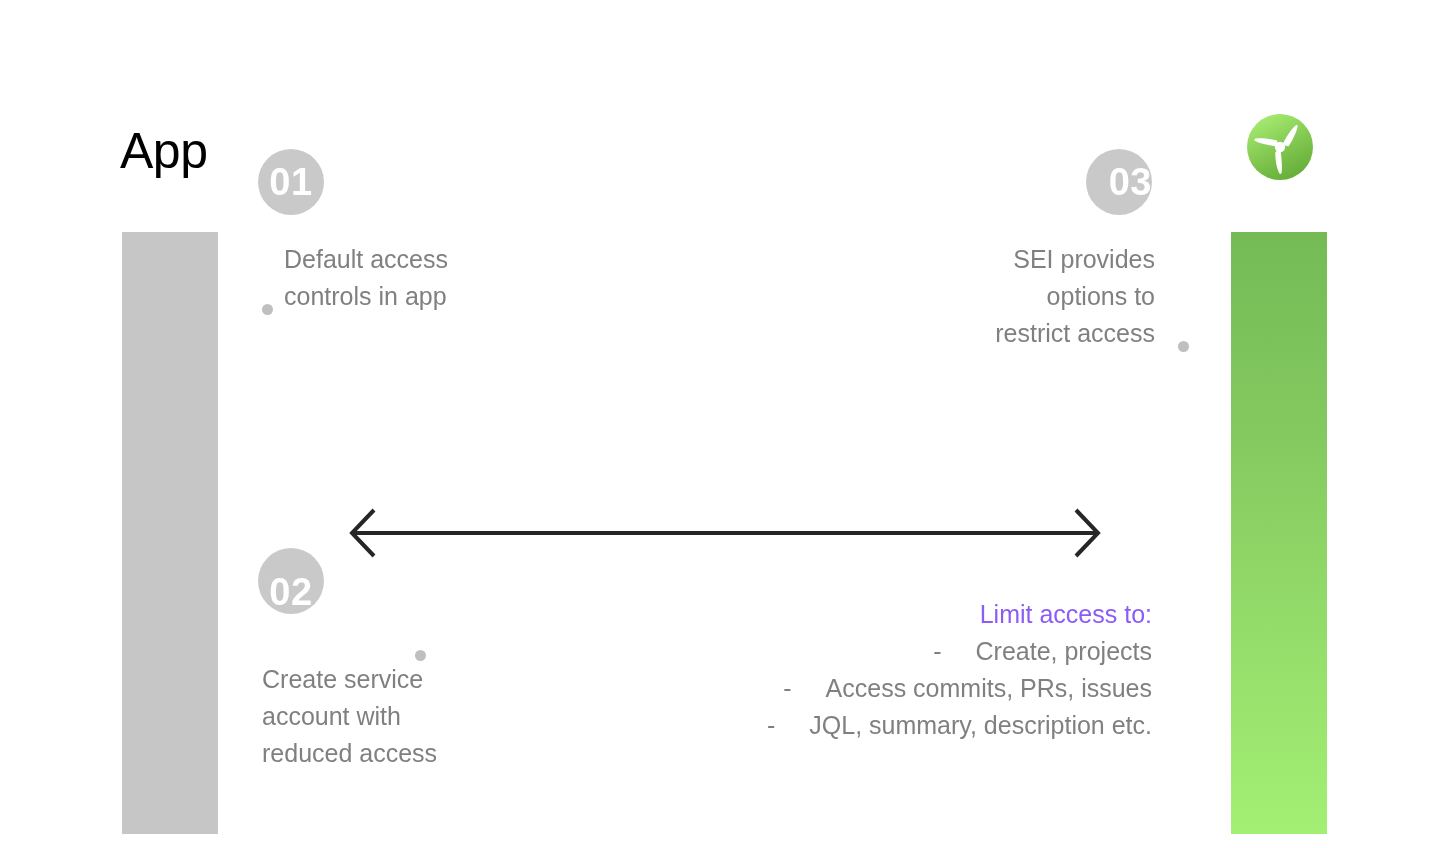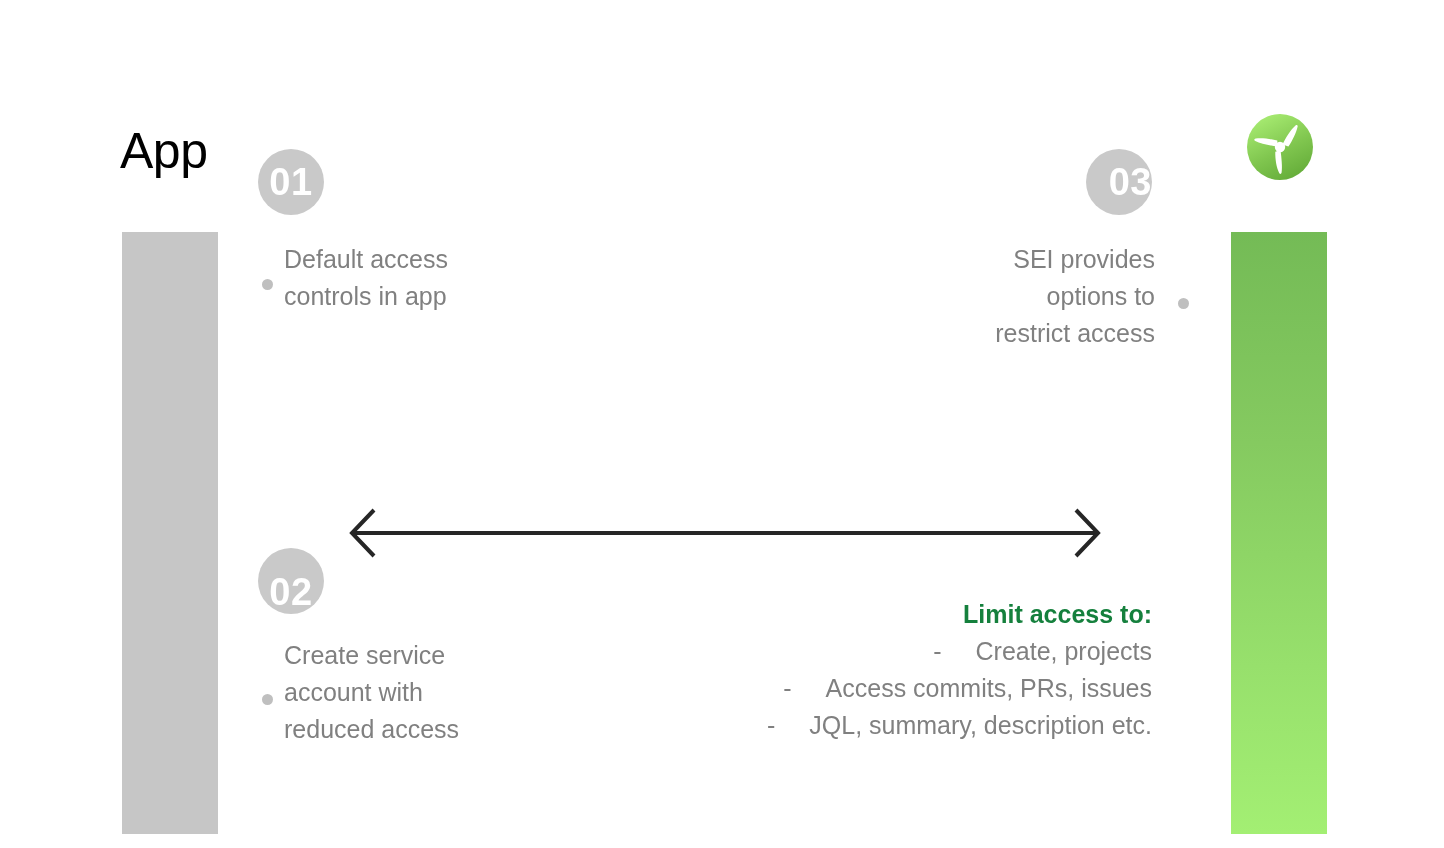--- a/index.html
+++ b/index.html
@@ -64,21 +64,21 @@
     justify-content: center;
   }
   .badge-01 { left: 258px; top: 149px; }
   .badge-03 { left: 1086px; top: 149px; justify-content: flex-end; }
   .badge-02 { left: 258px; top: 548px; align-items: flex-end; }
 
   
   .bullet-block {
     position: absolute;
     display: flex;
-    align-items: center;
+    align-items: flex-end;
     color: #808080;
     font-size: 25px;
     line-height: 37px;
   }
   .bullet-block .dot {
     width: 11px;
     height: 11px;
     border-radius: 50%;
     background: #bfbfbf;
     flex: 0 0 11px;
@@ -87,37 +87,37 @@
   .bullet-block .btext {
     white-space: pre-line;
   }
   .bullet-left .dot  { margin-right: 11px; }
   .bullet-left .btext { text-align: left; }
   .bullet-right { flex-direction: row-reverse; }
   .bullet-right .dot { margin-left: 11px; }
   .bullet-right .btext { text-align: right; }
 
   .block-01 { left: 262px; top: 241px; }
-  .block-02 { left: 262px; top: 637px; }
+  .block-02 { left: 262px; top: 637px; flex-direction: column; }
   .block-03 { left: 962px; top: 241px; width: 227px; justify-content: flex-start; gap: 12px; }
 
   
   .limit-box {
     position: absolute;
     left: 660px;
     top: 596px;
     width: 492px;
     text-align: right;
     color: #808080;
     font-size: 25px;
     line-height: 37px;
   }
   .limit-title {
-    font-weight: bold;
-    color: #15803d;
+    font-weight: normal;
+    color: #8b5cf6;
   }
   .limit-row {
     display: flex;
     justify-content: flex-end;
     align-items: baseline;
   }
   .limit-dash {
     margin-right: 34px;
   }
 

